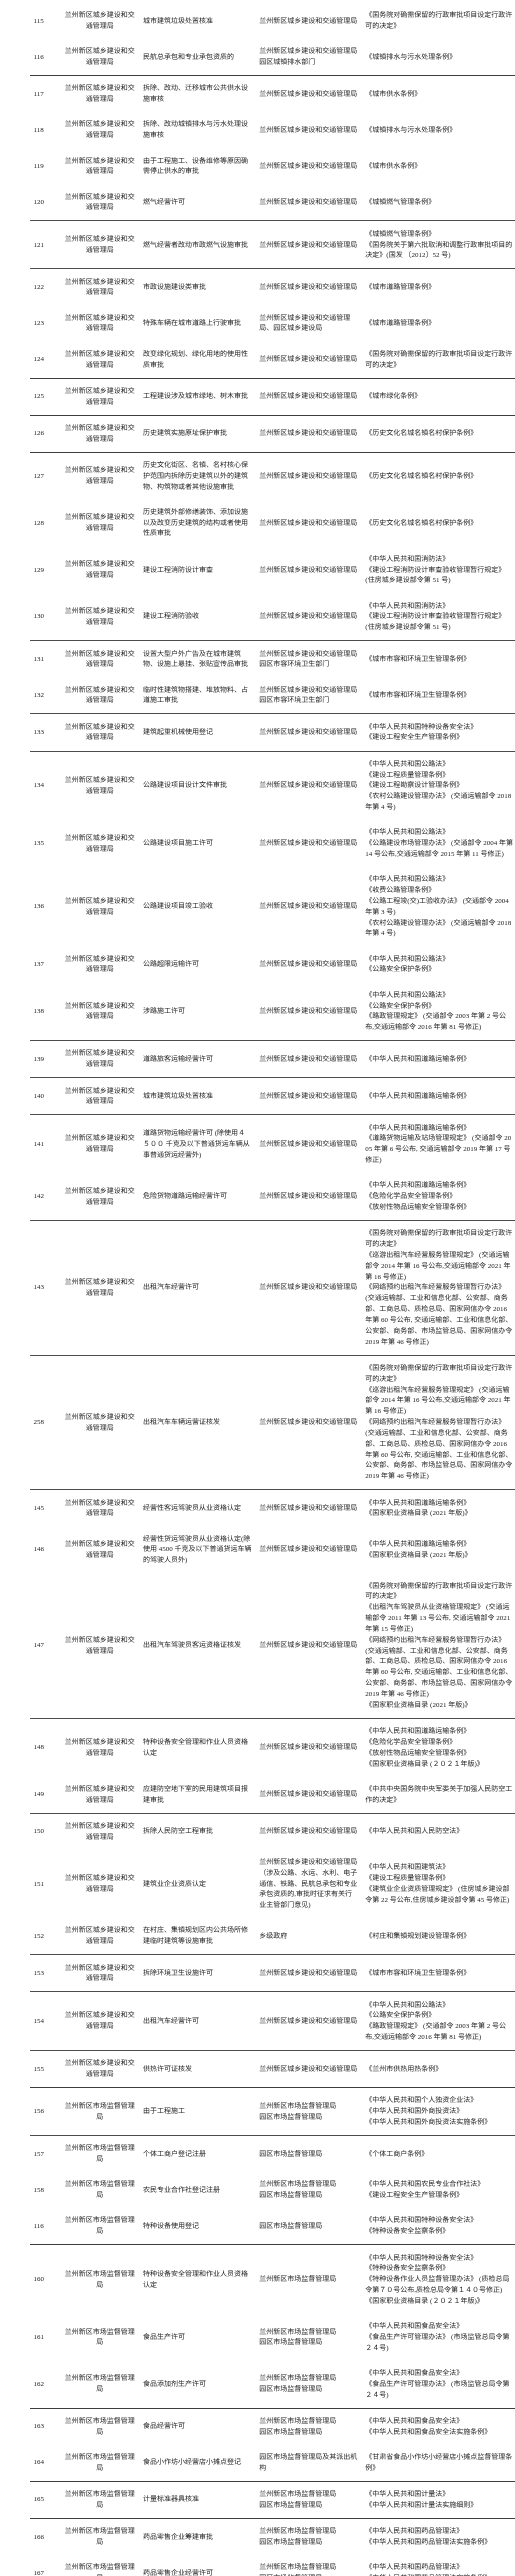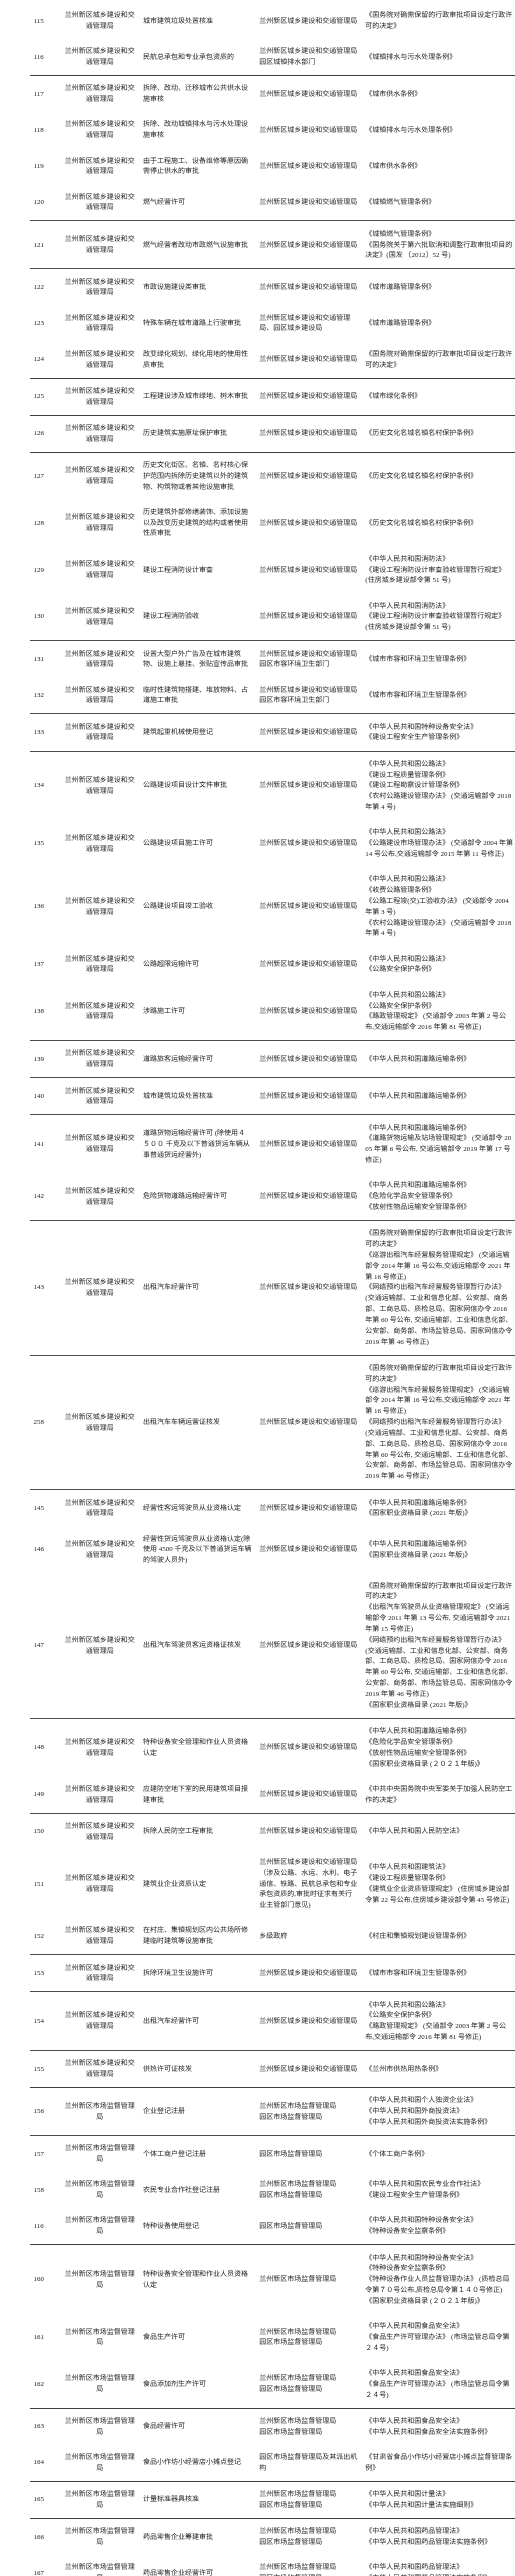--- a/index.html
+++ b/index.html
@@ -505,21 +505,21 @@
     <td class="c-impl">
             <div>兰州新区城乡建设和交通管理局</div>
           </td>
     <td class="c-basis">
             <div>《兰州市供热用热条例》</div>
           </td>
   </tr>
         <tr class="row sep-thin">
     <td class="c-num">156</td>
     <td class="c-dept">兰州新区市场监督管理局</td>
-    <td class="c-item">企业登记注册</td>
+    <td class="c-item">由于工程施工</td>
     <td class="c-impl">
             <div>兰州新区市场监督管理局</div>
             <div>园区市场监督管理局</div>
           </td>
     <td class="c-basis">
             <div>《中华人民共和国个人独资企业法》</div>
             <div>《中华人民共和国外商投资法》</div>
             <div>《中华人民共和国外商投资法实施条例》</div>
           </td>
   </tr>

